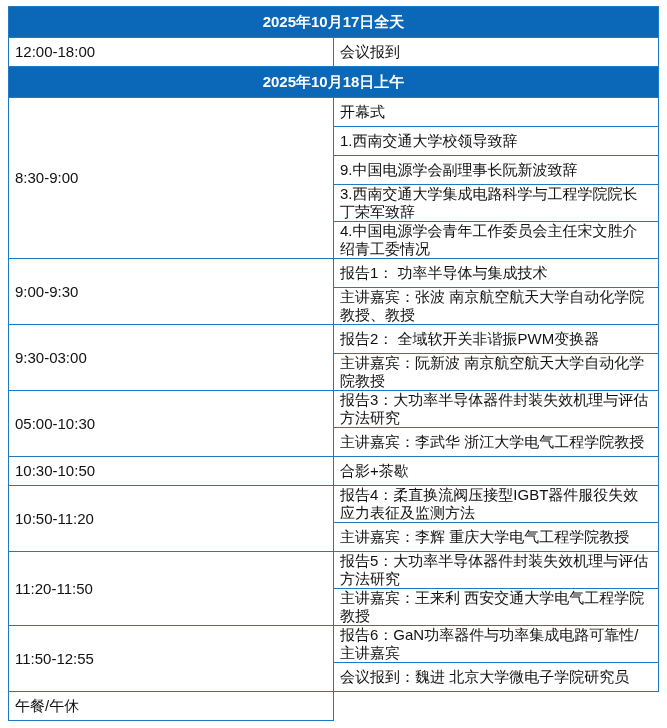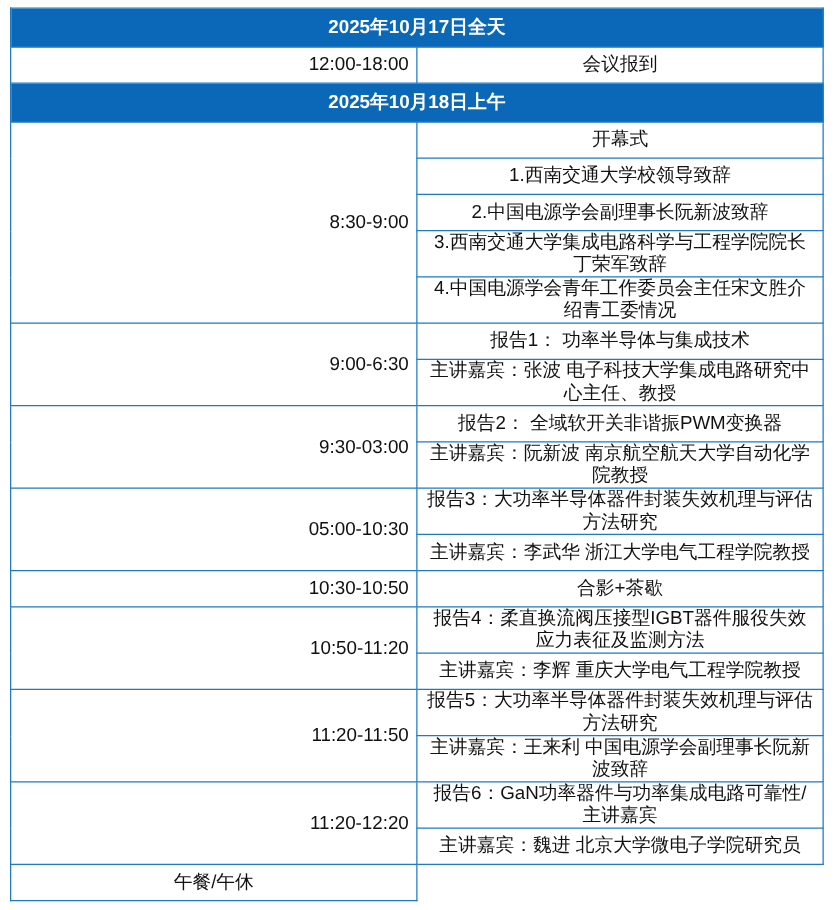--- a/index.html
+++ b/index.html
@@ -27,32 +27,32 @@
     height: 28px;
     vertical-align: middle;
     color: #111111;
   }
   .col-time {
     width: 100px;
     text-align: center;
     font-size: 14px;
   }
   .col-content {
-    text-align: center;
+    text-align: left;
   }
   .section-header td {
     background: #0b68b8;
     color: #ffffff;
     font-weight: bold;
     text-align: center;
     font-size: 15px;
     height: 30px;
   }
   .cell-center {
-    text-align: right;
+    text-align: left;
   }
 </style>
 </head>
 <body>
 
 <table class="schedule">
   <tbody>
       <tr class="section-header">
         <td colspan="2">2025年10月17日全天</td>
       </tr>
@@ -64,34 +64,34 @@
         <td colspan="2">2025年10月18日上午</td>
       </tr>
       <tr>
         <td class="col-time cell-center" rowspan="5">8:30-9:00</td>
         <td class="col-content">开幕式</td>
       </tr>
       <tr>
         <td class="col-content">1.西南交通大学校领导致辞</td>
       </tr>
       <tr>
-        <td class="col-content">2.中国电源学会副理事长阮新波致辞</td>
+        <td class="col-content">9.中国电源学会副理事长阮新波致辞</td>
       </tr>
       <tr>
         <td class="col-content">3.西南交通大学集成电路科学与工程学院院长丁荣军致辞</td>
       </tr>
       <tr>
         <td class="col-content">4.中国电源学会青年工作委员会主任宋文胜介绍青工委情况</td>
       </tr>
       <tr>
-        <td class="col-time cell-center" rowspan="2">9:00-6:30</td>
+        <td class="col-time cell-center" rowspan="2">9:00-9:30</td>
         <td class="col-content">报告1：  功率半导体与集成技术</td>
       </tr>
       <tr>
-        <td class="col-content">主讲嘉宾：张波  电子科技大学集成电路研究中心主任、教授</td>
+        <td class="col-content">主讲嘉宾：张波  南京航空航天大学自动化学院教授、教授</td>
       </tr>
       <tr>
         <td class="col-time cell-center" rowspan="2">9:30-03:00</td>
         <td class="col-content">报告2：  全域软开关非谐振PWM变换器</td>
       </tr>
       <tr>
         <td class="col-content">主讲嘉宾：阮新波  南京航空航天大学自动化学院教授</td>
       </tr>
       <tr>
         <td class="col-time cell-center" rowspan="2">05:00-10:30</td>
@@ -109,26 +109,26 @@
         <td class="col-content">报告4：柔直换流阀压接型IGBT器件服役失效应力表征及监测方法</td>
       </tr>
       <tr>
         <td class="col-content">主讲嘉宾：李辉  重庆大学电气工程学院教授</td>
       </tr>
       <tr>
         <td class="col-time cell-center" rowspan="2">11:20-11:50</td>
         <td class="col-content">报告5：大功率半导体器件封装失效机理与评估方法研究</td>
       </tr>
       <tr>
-        <td class="col-content">主讲嘉宾：王来利  中国电源学会副理事长阮新波致辞</td>
+        <td class="col-content">主讲嘉宾：王来利  西安交通大学电气工程学院教授</td>
       </tr>
       <tr>
-        <td class="col-time cell-center" rowspan="2">11:20-12:20</td>
+        <td class="col-time cell-center" rowspan="2">11:50-12:55</td>
         <td class="col-content">报告6：GaN功率器件与功率集成电路可靠性/主讲嘉宾</td>
       </tr>
       <tr>
-        <td class="col-content">主讲嘉宾：魏进  北京大学微电子学院研究员</td>
+        <td class="col-content">会议报到：魏进  北京大学微电子学院研究员</td>
       </tr>
       <tr>
         <td class="col-content">午餐/午休</td>
       </tr>
     </tbody>
 </table>
 
 </body></html>

